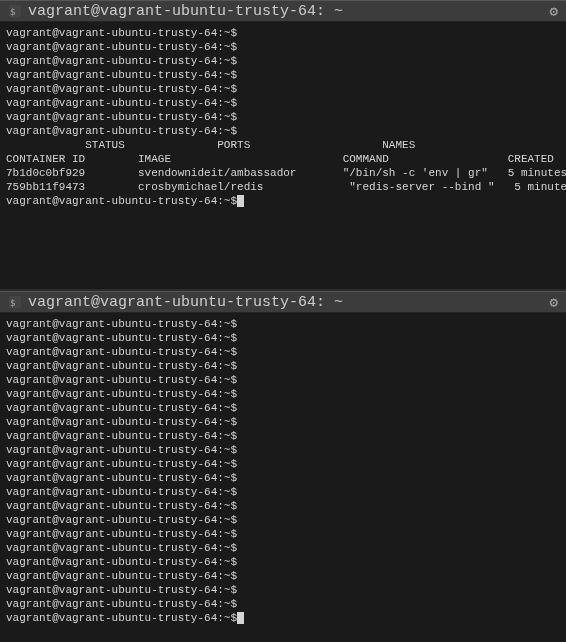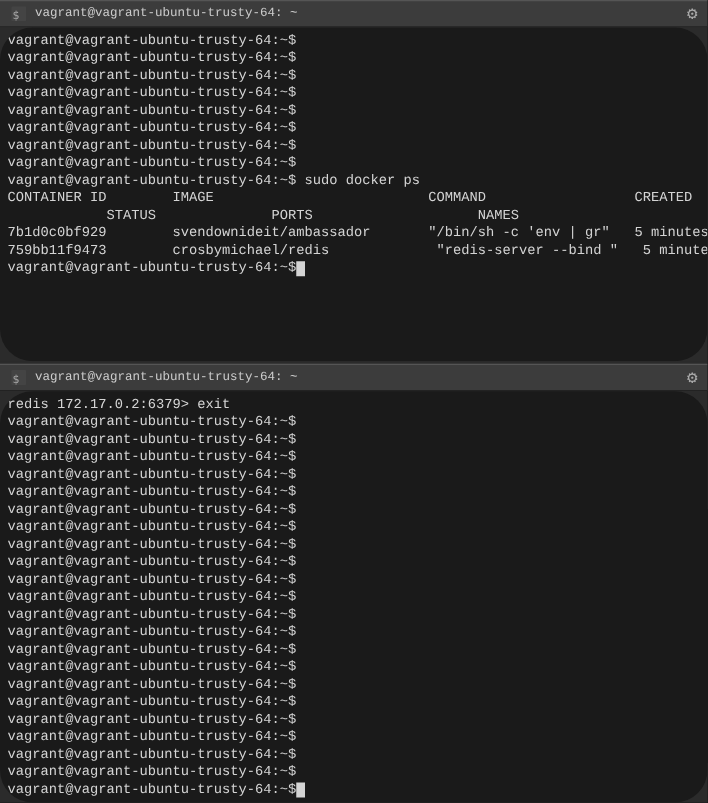--- a/index.html
+++ b/index.html
@@ -38,36 +38,35 @@
       justify-content: center;
     }
 
     .titlebar-icon svg {
       width: 12px;
       height: 12px;
     }
 
     .titlebar-title {
       color: #ccc;
-      font-size: 10px;
+      font-size: 15px;
       font-family: 'Courier New', Courier, monospace;
     }
 
     .titlebar-gear {
       color: #aaa;
       font-size: 14px;
       cursor: pointer;
     }
 
     .terminal-body {
       background: #1a1a1a;
       padding: 4px 6px;
       flex: 1;
       overflow: hidden;
-      border-radius: 26px;
     }
 
     .terminal-line {
       line-height: 14px;
       white-space: pre;
       color: #d4d4d4;
       font-size: 11px;
     }
 
     .terminal-line.prompt {
@@ -127,44 +126,42 @@
     </div>
     <div class="terminal-body" style="height:267px;">
       <div class="terminal-line prompt">vagrant@vagrant-ubuntu-trusty-64:~$</div>
       <div class="terminal-line prompt">vagrant@vagrant-ubuntu-trusty-64:~$</div>
       <div class="terminal-line prompt">vagrant@vagrant-ubuntu-trusty-64:~$</div>
       <div class="terminal-line prompt">vagrant@vagrant-ubuntu-trusty-64:~$</div>
       <div class="terminal-line prompt">vagrant@vagrant-ubuntu-trusty-64:~$</div>
       <div class="terminal-line prompt">vagrant@vagrant-ubuntu-trusty-64:~$</div>
       <div class="terminal-line prompt">vagrant@vagrant-ubuntu-trusty-64:~$</div>
       <div class="terminal-line prompt">vagrant@vagrant-ubuntu-trusty-64:~$</div>
-      <div class="terminal-line command-line">vagrant@vagrant-ubuntu-trusty-64:~$ sudo docker ps</div>
+      <div class="terminal-line header-line">            STATUS              PORTS                    NAMES</div>
       <div class="terminal-line header-line">CONTAINER ID        IMAGE                          COMMAND                  CREATED</div>
-      <div class="terminal-line header-line">            STATUS              PORTS                    NAMES</div>
       <div class="terminal-line data-line">7b1d0c0bf929        svendownideit/ambassador       "/bin/sh -c 'env | gr"   5 minutes</div>
       <div class="terminal-line data-line">759bb11f9473        crosbymichael/redis             "redis-server --bind "   5 minutes</div>
       <div class="terminal-line prompt"><span>vagrant@vagrant-ubuntu-trusty-64:~$</span><span class="cursor"></span></div>
     </div>
   </div>
 
   <div class="window-bottom">
     <div class="terminal-titlebar">
       <div class="titlebar-left">
         <span class="titlebar-icon">
           <svg viewBox="0 0 12 12" fill="none">
             <rect width="12" height="12" rx="1" fill="#444"></rect>
             <text x="1" y="10" font-size="9" fill="#aaa" font-family="monospace">$</text>
           </svg>
         </span>
         <span class="titlebar-title">vagrant@vagrant-ubuntu-trusty-64: ~</span>
       </div>
       <span class="titlebar-gear">⚙</span>
     </div>
     <div class="terminal-body" style="height:331px;">
-      <div class="terminal-line command-line">redis 172.17.0.2:6379&gt; exit</div>
       <div class="terminal-line prompt">vagrant@vagrant-ubuntu-trusty-64:~$</div>
       <div class="terminal-line prompt">vagrant@vagrant-ubuntu-trusty-64:~$</div>
       <div class="terminal-line prompt">vagrant@vagrant-ubuntu-trusty-64:~$</div>
       <div class="terminal-line prompt">vagrant@vagrant-ubuntu-trusty-64:~$</div>
       <div class="terminal-line prompt">vagrant@vagrant-ubuntu-trusty-64:~$</div>
       <div class="terminal-line prompt">vagrant@vagrant-ubuntu-trusty-64:~$</div>
       <div class="terminal-line prompt">vagrant@vagrant-ubuntu-trusty-64:~$</div>
       <div class="terminal-line prompt">vagrant@vagrant-ubuntu-trusty-64:~$</div>
       <div class="terminal-line prompt">vagrant@vagrant-ubuntu-trusty-64:~$</div>
       <div class="terminal-line prompt">vagrant@vagrant-ubuntu-trusty-64:~$</div>

